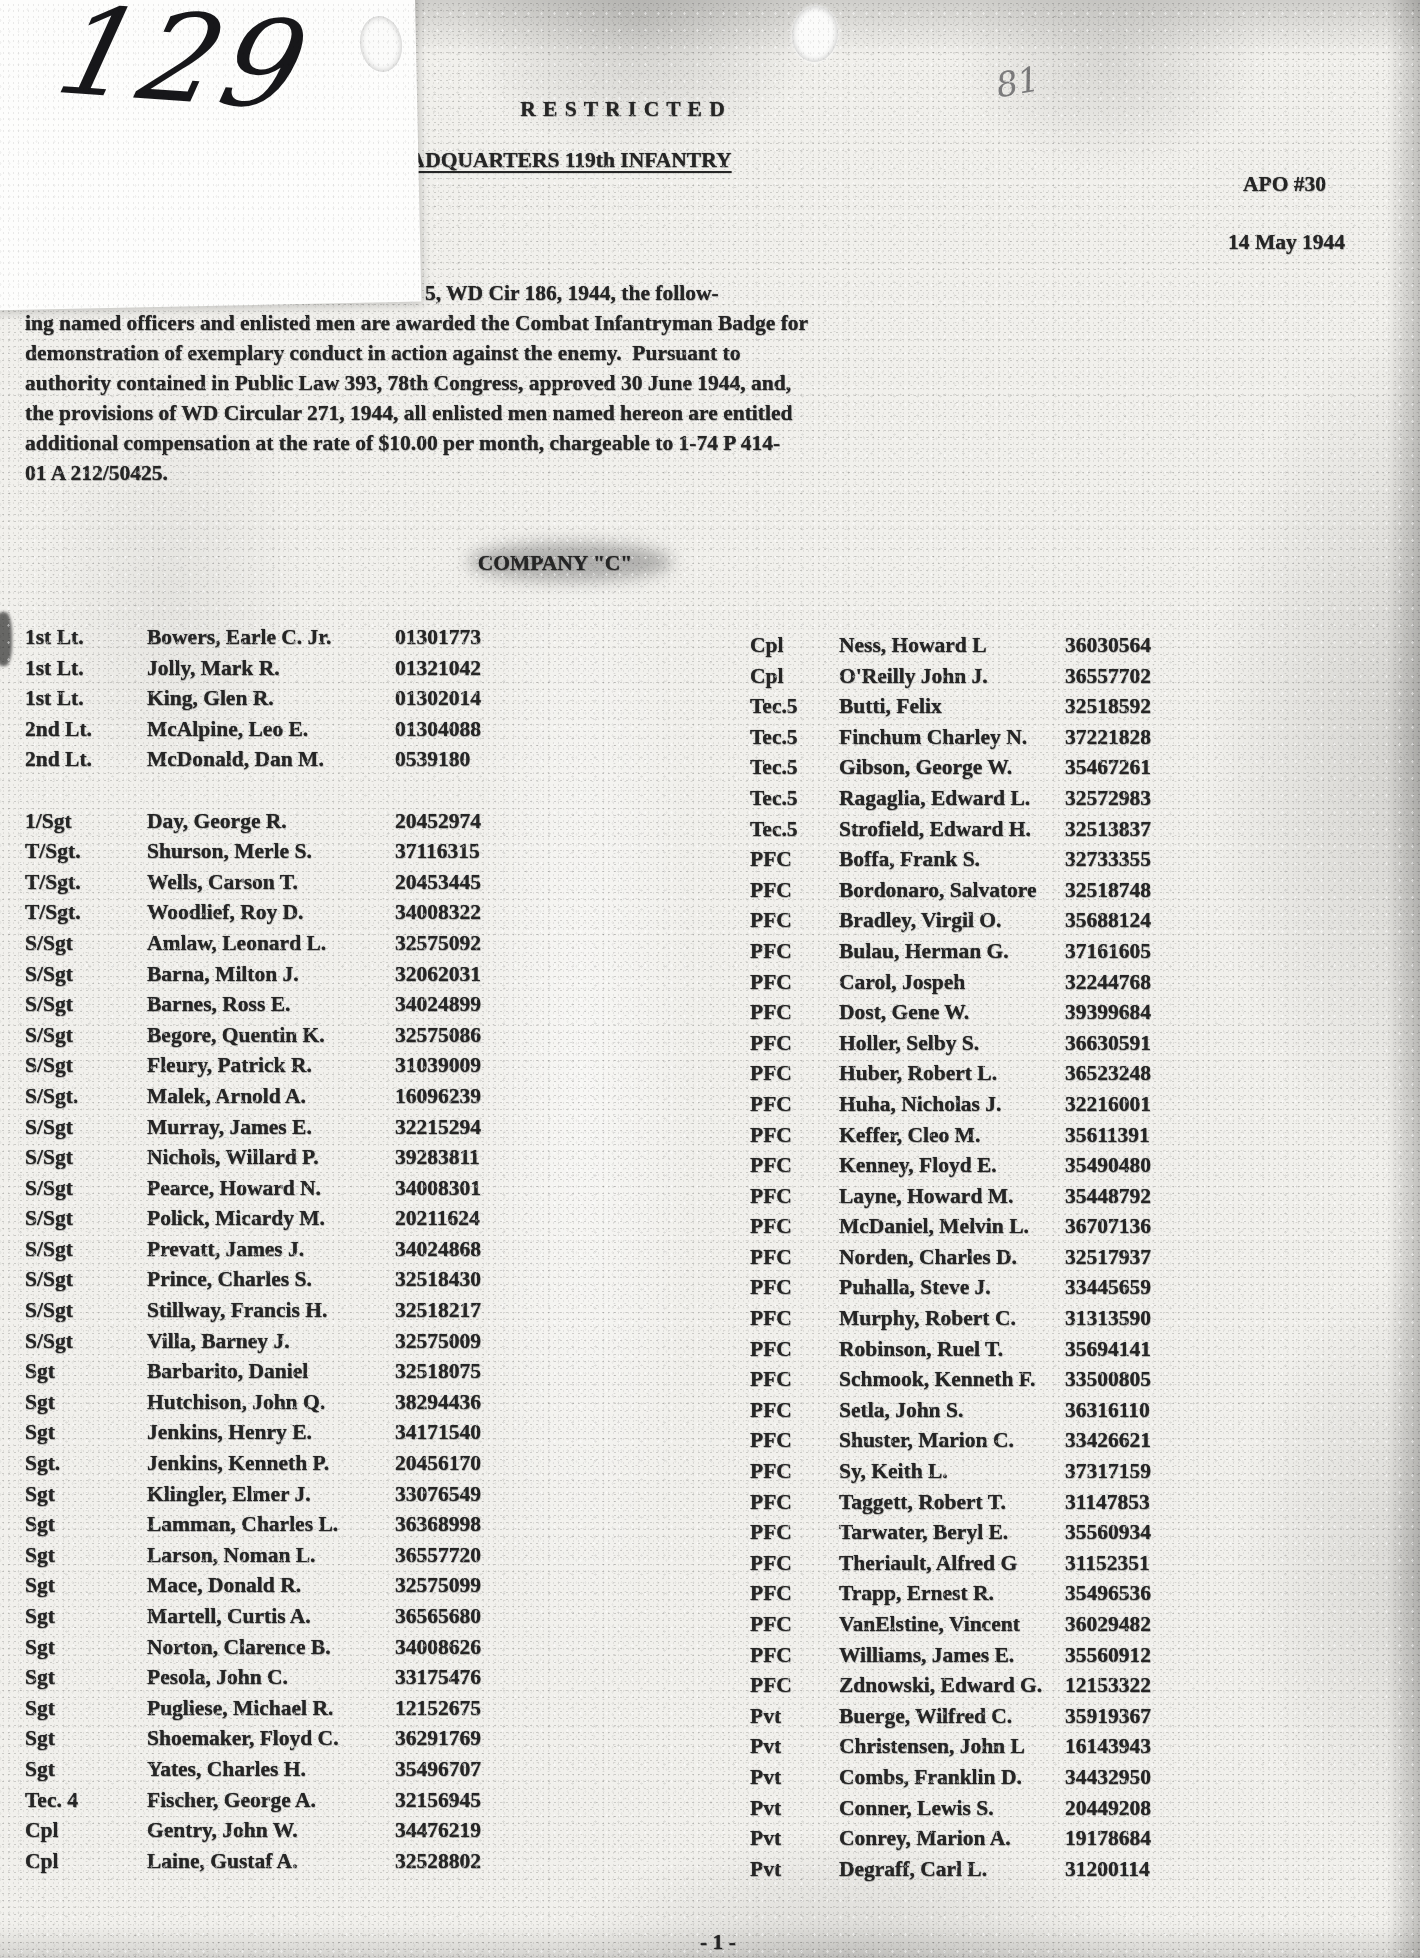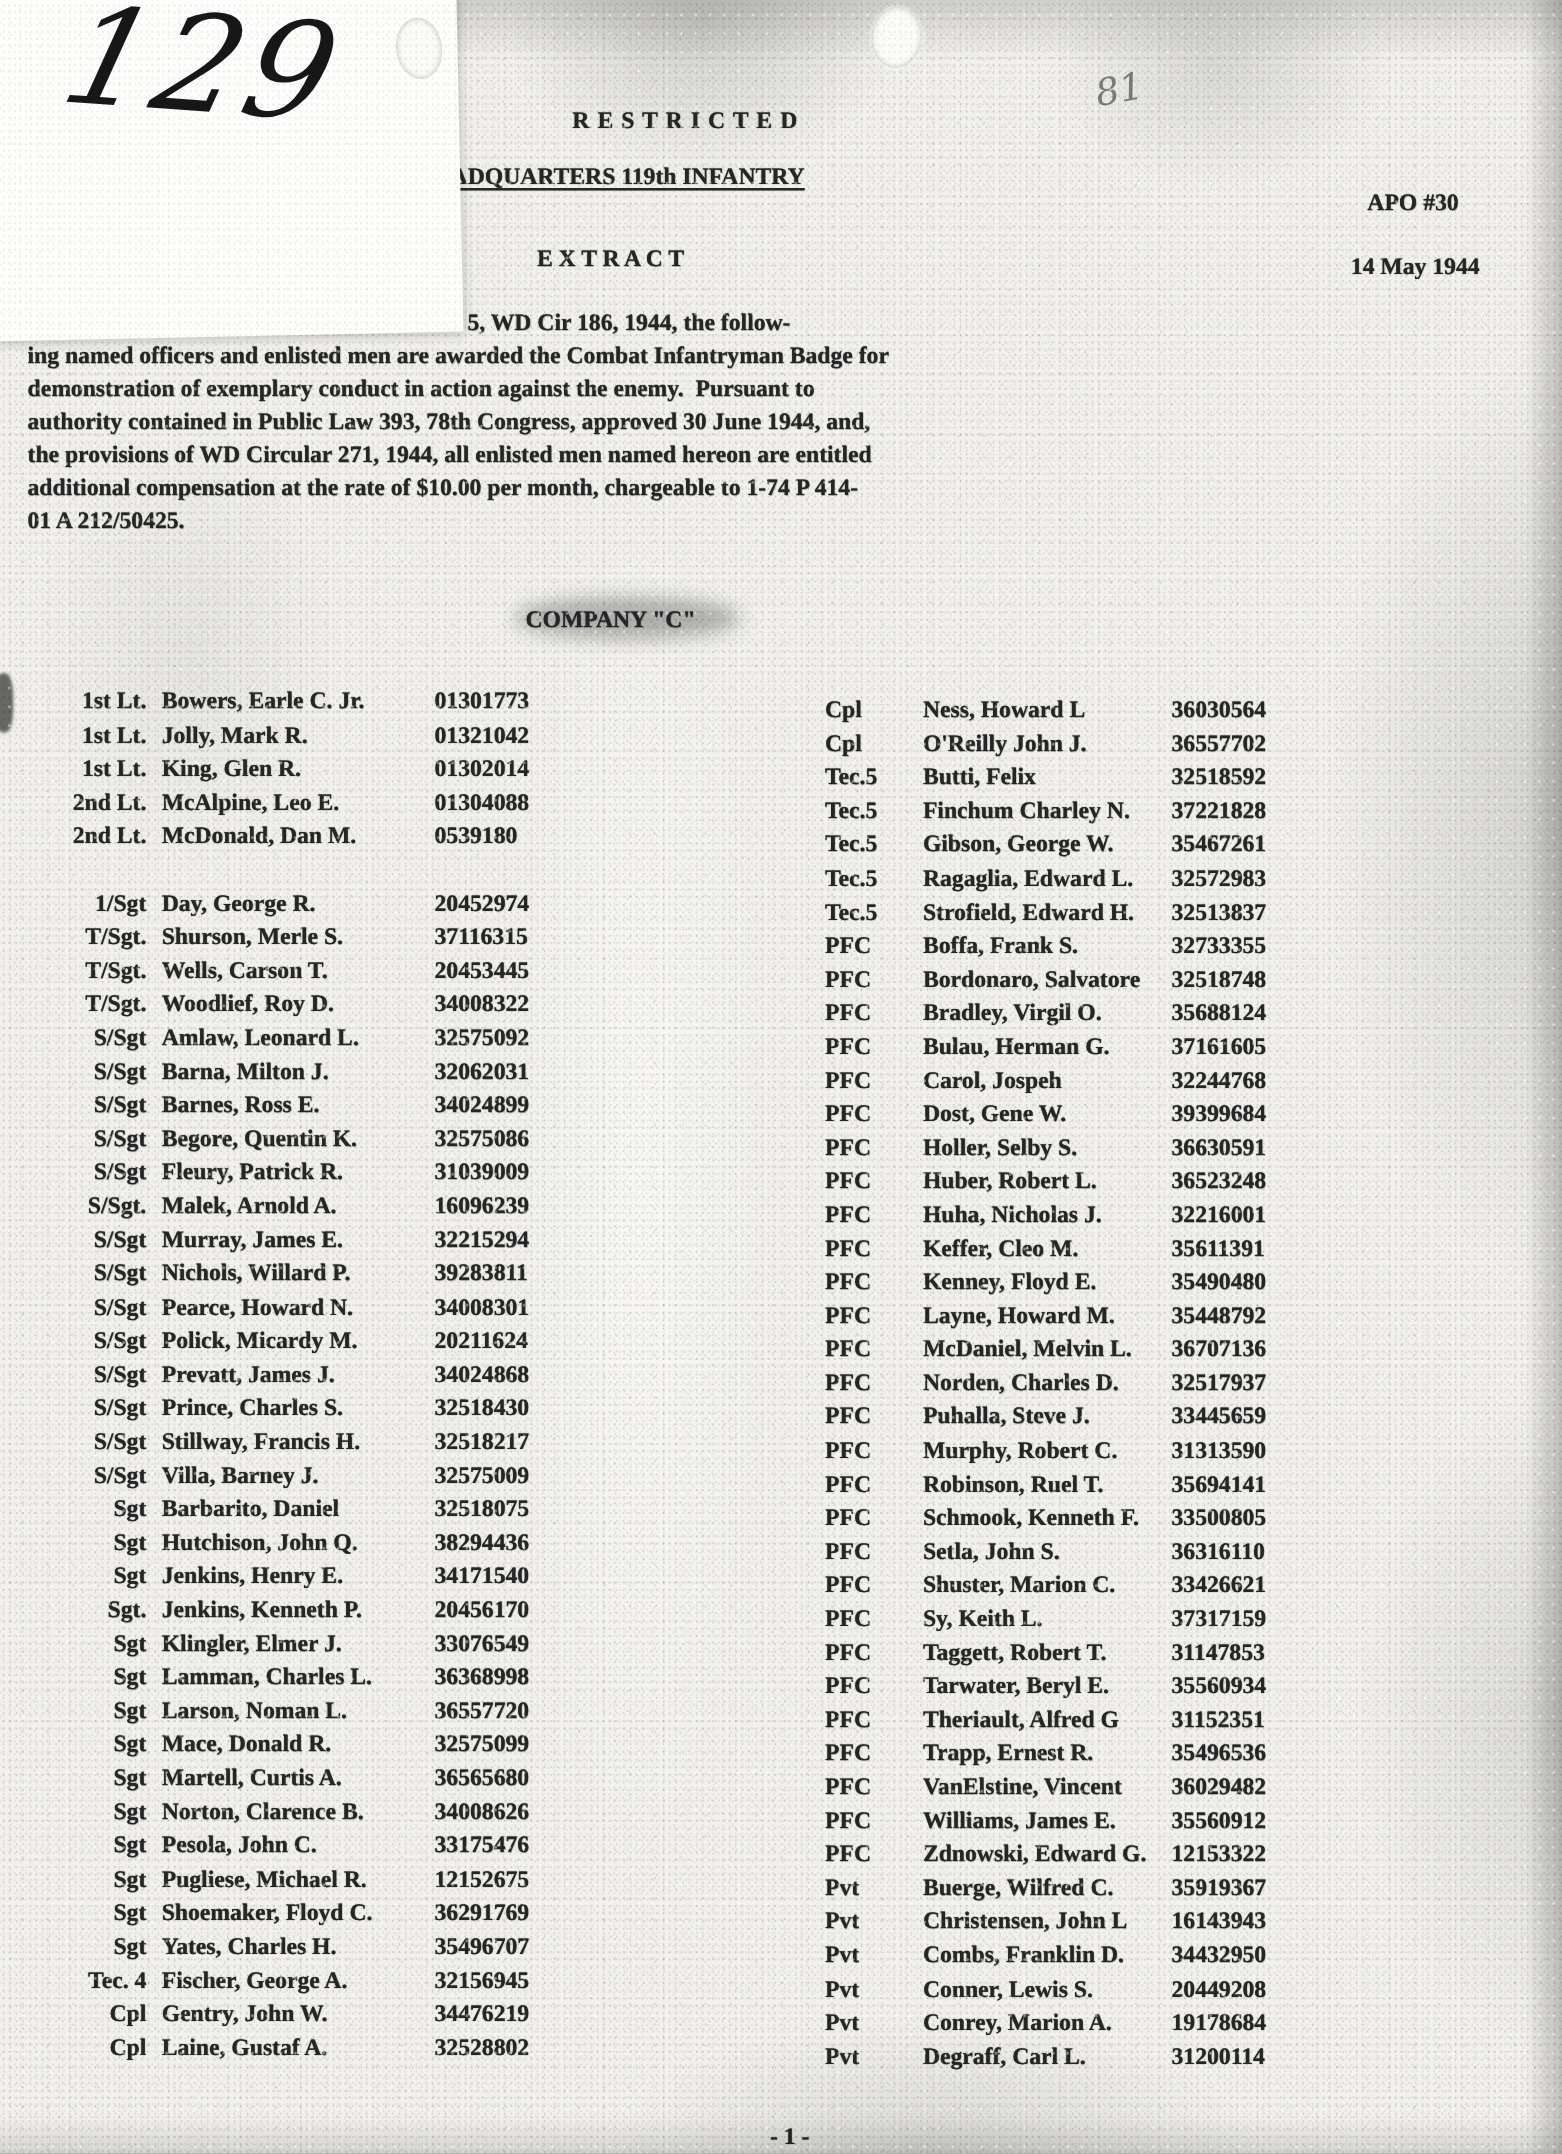--- a/index.html
+++ b/index.html
@@ -83,21 +83,21 @@
   .hq{text-decoration:underline; text-underline-offset:4px; text-decoration-thickness:2px;}
   .para{line-height:30px;}
   .pline{white-space:pre;}
   .company-smudge{position:absolute; left:468px; top:543px; width:205px; height:38px;
     background:rgba(95,95,95,.45); filter:blur(8px); border-radius:50%; z-index:2;}
 
   .roster-col{position:absolute; z-index:3;}
   .rrow{position:relative; height:30.6px; line-height:30.6px;}
   .rrow span{position:absolute; top:0; white-space:pre; font-size:21.5px;}
   .col-left{left:25px; top:622px; width:540px;}
-  .col-left .rank{left:0; width:108px; text-align:right;}
+  .col-left .rank{left:0; width:108px; text-align:left;}
   .col-left .name{left:122px;}
   .col-left .asn{left:370px;}
   .col-right{left:750px; top:630px; width:440px;}
   .col-right .rank{left:0;}
   .col-right .name{left:89px;}
   .col-right .asn{left:315px;}
 
   .footer-num{left:700px; top:1928px;}
 </style>
 </head>
@@ -115,21 +115,20 @@
 
   <div class="center-col abs" style="top:146px">
     <span class="type fs hq">HEADQUARTERS 119th INFANTRY</span>
   </div>
 
   <div class="abs type fs" style="left:25px; top:168px">General Order)</div>
   <div class="abs type fs" style="left:1243px; top:170px">APO #30</div>
 
   <div class="abs type fs" style="left:25px; top:221px">Number</div>
   <div class="abs type fs" style="left:163px; top:221px">10)</div>
-  <div class="center-col type fs abs" style="top:221px">E X T R A C T</div>
   <div class="abs type fs" style="left:1228px; top:228px">14 May 1944</div>
 
   <div class="abs type fs para" style="left:25px; top:278px; width:1120px"><div class="pline">       3.  Under the provisions of Pars 3b and 5, WD Cir 186, 1944, the follow-</div><div class="pline">ing named officers and enlisted men are awarded the Combat Infantryman Badge for</div><div class="pline">demonstration of exemplary conduct in action against the enemy.  Pursuant to</div><div class="pline">authority contained in Public Law 393, 78th Congress, approved 30 June 1944, and,</div><div class="pline">the provisions of WD Circular 271, 1944, all enlisted men named hereon are entitled</div><div class="pline">additional compensation at the rate of $10.00 per month, chargeable to 1-74 P 414-</div><div class="pline">01 A 212/50425.</div></div>
 
   <div class="company-smudge"></div>
   <div class="center-col type fs abs" style="top:549px">COMPANY "C"</div>
 
   <div class="roster-col col-left type"><div class="rrow"><span class="rank">1st Lt.</span><span class="name">Bowers, Earle C. Jr.</span><span class="asn">01301773</span></div><div class="rrow"><span class="rank">1st Lt.</span><span class="name">Jolly, Mark R.</span><span class="asn">01321042</span></div><div class="rrow"><span class="rank">1st Lt.</span><span class="name">King, Glen R.</span><span class="asn">01302014</span></div><div class="rrow"><span class="rank">2nd Lt.</span><span class="name">McAlpine, Leo E.</span><span class="asn">01304088</span></div><div class="rrow"><span class="rank">2nd Lt.</span><span class="name">McDonald, Dan M.</span><span class="asn">0539180</span></div><div class="rrow"><span class="rank"></span><span class="name"></span><span class="asn"></span></div><div class="rrow"><span class="rank">1/Sgt</span><span class="name">Day, George R.</span><span class="asn">20452974</span></div><div class="rrow"><span class="rank">T/Sgt.</span><span class="name">Shurson, Merle S.</span><span class="asn">37116315</span></div><div class="rrow"><span class="rank">T/Sgt.</span><span class="name">Wells, Carson T.</span><span class="asn">20453445</span></div><div class="rrow"><span class="rank">T/Sgt.</span><span class="name">Woodlief, Roy D.</span><span class="asn">34008322</span></div><div class="rrow"><span class="rank">S/Sgt</span><span class="name">Amlaw, Leonard L.</span><span class="asn">32575092</span></div><div class="rrow"><span class="rank">S/Sgt</span><span class="name">Barna, Milton J.</span><span class="asn">32062031</span></div><div class="rrow"><span class="rank">S/Sgt</span><span class="name">Barnes, Ross E.</span><span class="asn">34024899</span></div><div class="rrow"><span class="rank">S/Sgt</span><span class="name">Begore, Quentin K.</span><span class="asn">32575086</span></div><div class="rrow"><span class="rank">S/Sgt</span><span class="name">Fleury, Patrick R.</span><span class="asn">31039009</span></div><div class="rrow"><span class="rank">S/Sgt.</span><span class="name">Malek, Arnold A.</span><span class="asn">16096239</span></div><div class="rrow"><span class="rank">S/Sgt</span><span class="name">Murray, James E.</span><span class="asn">32215294</span></div><div class="rrow"><span class="rank">S/Sgt</span><span class="name">Nichols, Willard P.</span><span class="asn">39283811</span></div><div class="rrow"><span class="rank">S/Sgt</span><span class="name">Pearce, Howard N.</span><span class="asn">34008301</span></div><div class="rrow"><span class="rank">S/Sgt</span><span class="name">Polick, Micardy M.</span><span class="asn">20211624</span></div><div class="rrow"><span class="rank">S/Sgt</span><span class="name">Prevatt, James J.</span><span class="asn">34024868</span></div><div class="rrow"><span class="rank">S/Sgt</span><span class="name">Prince, Charles S.</span><span class="asn">32518430</span></div><div class="rrow"><span class="rank">S/Sgt</span><span class="name">Stillway, Francis H.</span><span class="asn">32518217</span></div><div class="rrow"><span class="rank">S/Sgt</span><span class="name">Villa, Barney J.</span><span class="asn">32575009</span></div><div class="rrow"><span class="rank">Sgt</span><span class="name">Barbarito, Daniel</span><span class="asn">32518075</span></div><div class="rrow"><span class="rank">Sgt</span><span class="name">Hutchison, John Q.</span><span class="asn">38294436</span></div><div class="rrow"><span class="rank">Sgt</span><span class="name">Jenkins, Henry E.</span><span class="asn">34171540</span></div><div class="rrow"><span class="rank">Sgt.</span><span class="name">Jenkins, Kenneth P.</span><span class="asn">20456170</span></div><div class="rrow"><span class="rank">Sgt</span><span class="name">Klingler, Elmer J.</span><span class="asn">33076549</span></div><div class="rrow"><span class="rank">Sgt</span><span class="name">Lamman, Charles L.</span><span class="asn">36368998</span></div><div class="rrow"><span class="rank">Sgt</span><span class="name">Larson, Noman L.</span><span class="asn">36557720</span></div><div class="rrow"><span class="rank">Sgt</span><span class="name">Mace, Donald R.</span><span class="asn">32575099</span></div><div class="rrow"><span class="rank">Sgt</span><span class="name">Martell, Curtis A.</span><span class="asn">36565680</span></div><div class="rrow"><span class="rank">Sgt</span><span class="name">Norton, Clarence B.</span><span class="asn">34008626</span></div><div class="rrow"><span class="rank">Sgt</span><span class="name">Pesola, John C.</span><span class="asn">33175476</span></div><div class="rrow"><span class="rank">Sgt</span><span class="name">Pugliese, Michael R.</span><span class="asn">12152675</span></div><div class="rrow"><span class="rank">Sgt</span><span class="name">Shoemaker, Floyd C.</span><span class="asn">36291769</span></div><div class="rrow"><span class="rank">Sgt</span><span class="name">Yates, Charles H.</span><span class="asn">35496707</span></div><div class="rrow"><span class="rank">Tec. 4</span><span class="name">Fischer, George A.</span><span class="asn">32156945</span></div><div class="rrow"><span class="rank">Cpl</span><span class="name">Gentry, John W.</span><span class="asn">34476219</span></div><div class="rrow"><span class="rank">Cpl</span><span class="name">Laine, Gustaf A.</span><span class="asn">32528802</span></div></div>
   <div class="roster-col col-right type"><div class="rrow"><span class="rank">Cpl</span><span class="name">Ness, Howard L</span><span class="asn">36030564</span></div><div class="rrow"><span class="rank">Cpl</span><span class="name">O'Reilly John J.</span><span class="asn">36557702</span></div><div class="rrow"><span class="rank">Tec.5</span><span class="name">Butti, Felix</span><span class="asn">32518592</span></div><div class="rrow"><span class="rank">Tec.5</span><span class="name">Finchum Charley N.</span><span class="asn">37221828</span></div><div class="rrow"><span class="rank">Tec.5</span><span class="name">Gibson, George W.</span><span class="asn">35467261</span></div><div class="rrow"><span class="rank">Tec.5</span><span class="name">Ragaglia, Edward L.</span><span class="asn">32572983</span></div><div class="rrow"><span class="rank">Tec.5</span><span class="name">Strofield, Edward H.</span><span class="asn">32513837</span></div><div class="rrow"><span class="rank">PFC</span><span class="name">Boffa, Frank S.</span><span class="asn">32733355</span></div><div class="rrow"><span class="rank">PFC</span><span class="name">Bordonaro, Salvatore</span><span class="asn">32518748</span></div><div class="rrow"><span class="rank">PFC</span><span class="name">Bradley, Virgil O.</span><span class="asn">35688124</span></div><div class="rrow"><span class="rank">PFC</span><span class="name">Bulau, Herman G.</span><span class="asn">37161605</span></div><div class="rrow"><span class="rank">PFC</span><span class="name">Carol, Jospeh</span><span class="asn">32244768</span></div><div class="rrow"><span class="rank">PFC</span><span class="name">Dost, Gene W.</span><span class="asn">39399684</span></div><div class="rrow"><span class="rank">PFC</span><span class="name">Holler, Selby S.</span><span class="asn">36630591</span></div><div class="rrow"><span class="rank">PFC</span><span class="name">Huber, Robert L.</span><span class="asn">36523248</span></div><div class="rrow"><span class="rank">PFC</span><span class="name">Huha, Nicholas J.</span><span class="asn">32216001</span></div><div class="rrow"><span class="rank">PFC</span><span class="name">Keffer, Cleo M.</span><span class="asn">35611391</span></div><div class="rrow"><span class="rank">PFC</span><span class="name">Kenney, Floyd E.</span><span class="asn">35490480</span></div><div class="rrow"><span class="rank">PFC</span><span class="name">Layne, Howard M.</span><span class="asn">35448792</span></div><div class="rrow"><span class="rank">PFC</span><span class="name">McDaniel, Melvin L.</span><span class="asn">36707136</span></div><div class="rrow"><span class="rank">PFC</span><span class="name">Norden, Charles D.</span><span class="asn">32517937</span></div><div class="rrow"><span class="rank">PFC</span><span class="name">Puhalla, Steve J.</span><span class="asn">33445659</span></div><div class="rrow"><span class="rank">PFC</span><span class="name">Murphy, Robert C.</span><span class="asn">31313590</span></div><div class="rrow"><span class="rank">PFC</span><span class="name">Robinson, Ruel T.</span><span class="asn">35694141</span></div><div class="rrow"><span class="rank">PFC</span><span class="name">Schmook, Kenneth F.</span><span class="asn">33500805</span></div><div class="rrow"><span class="rank">PFC</span><span class="name">Setla, John S.</span><span class="asn">36316110</span></div><div class="rrow"><span class="rank">PFC</span><span class="name">Shuster, Marion C.</span><span class="asn">33426621</span></div><div class="rrow"><span class="rank">PFC</span><span class="name">Sy, Keith L.</span><span class="asn">37317159</span></div><div class="rrow"><span class="rank">PFC</span><span class="name">Taggett, Robert T.</span><span class="asn">31147853</span></div><div class="rrow"><span class="rank">PFC</span><span class="name">Tarwater, Beryl E.</span><span class="asn">35560934</span></div><div class="rrow"><span class="rank">PFC</span><span class="name">Theriault, Alfred G</span><span class="asn">31152351</span></div><div class="rrow"><span class="rank">PFC</span><span class="name">Trapp, Ernest R.</span><span class="asn">35496536</span></div><div class="rrow"><span class="rank">PFC</span><span class="name">VanElstine, Vincent</span><span class="asn">36029482</span></div><div class="rrow"><span class="rank">PFC</span><span class="name">Williams, James E.</span><span class="asn">35560912</span></div><div class="rrow"><span class="rank">PFC</span><span class="name">Zdnowski, Edward G.</span><span class="asn">12153322</span></div><div class="rrow"><span class="rank">Pvt</span><span class="name">Buerge, Wilfred C.</span><span class="asn">35919367</span></div><div class="rrow"><span class="rank">Pvt</span><span class="name">Christensen, John L</span><span class="asn">16143943</span></div><div class="rrow"><span class="rank">Pvt</span><span class="name">Combs, Franklin D.</span><span class="asn">34432950</span></div><div class="rrow"><span class="rank">Pvt</span><span class="name">Conner, Lewis S.</span><span class="asn">20449208</span></div><div class="rrow"><span class="rank">Pvt</span><span class="name">Conrey, Marion A.</span><span class="asn">19178684</span></div><div class="rrow"><span class="rank">Pvt</span><span class="name">Degraff, Carl L.</span><span class="asn">31200114</span></div></div>
 

